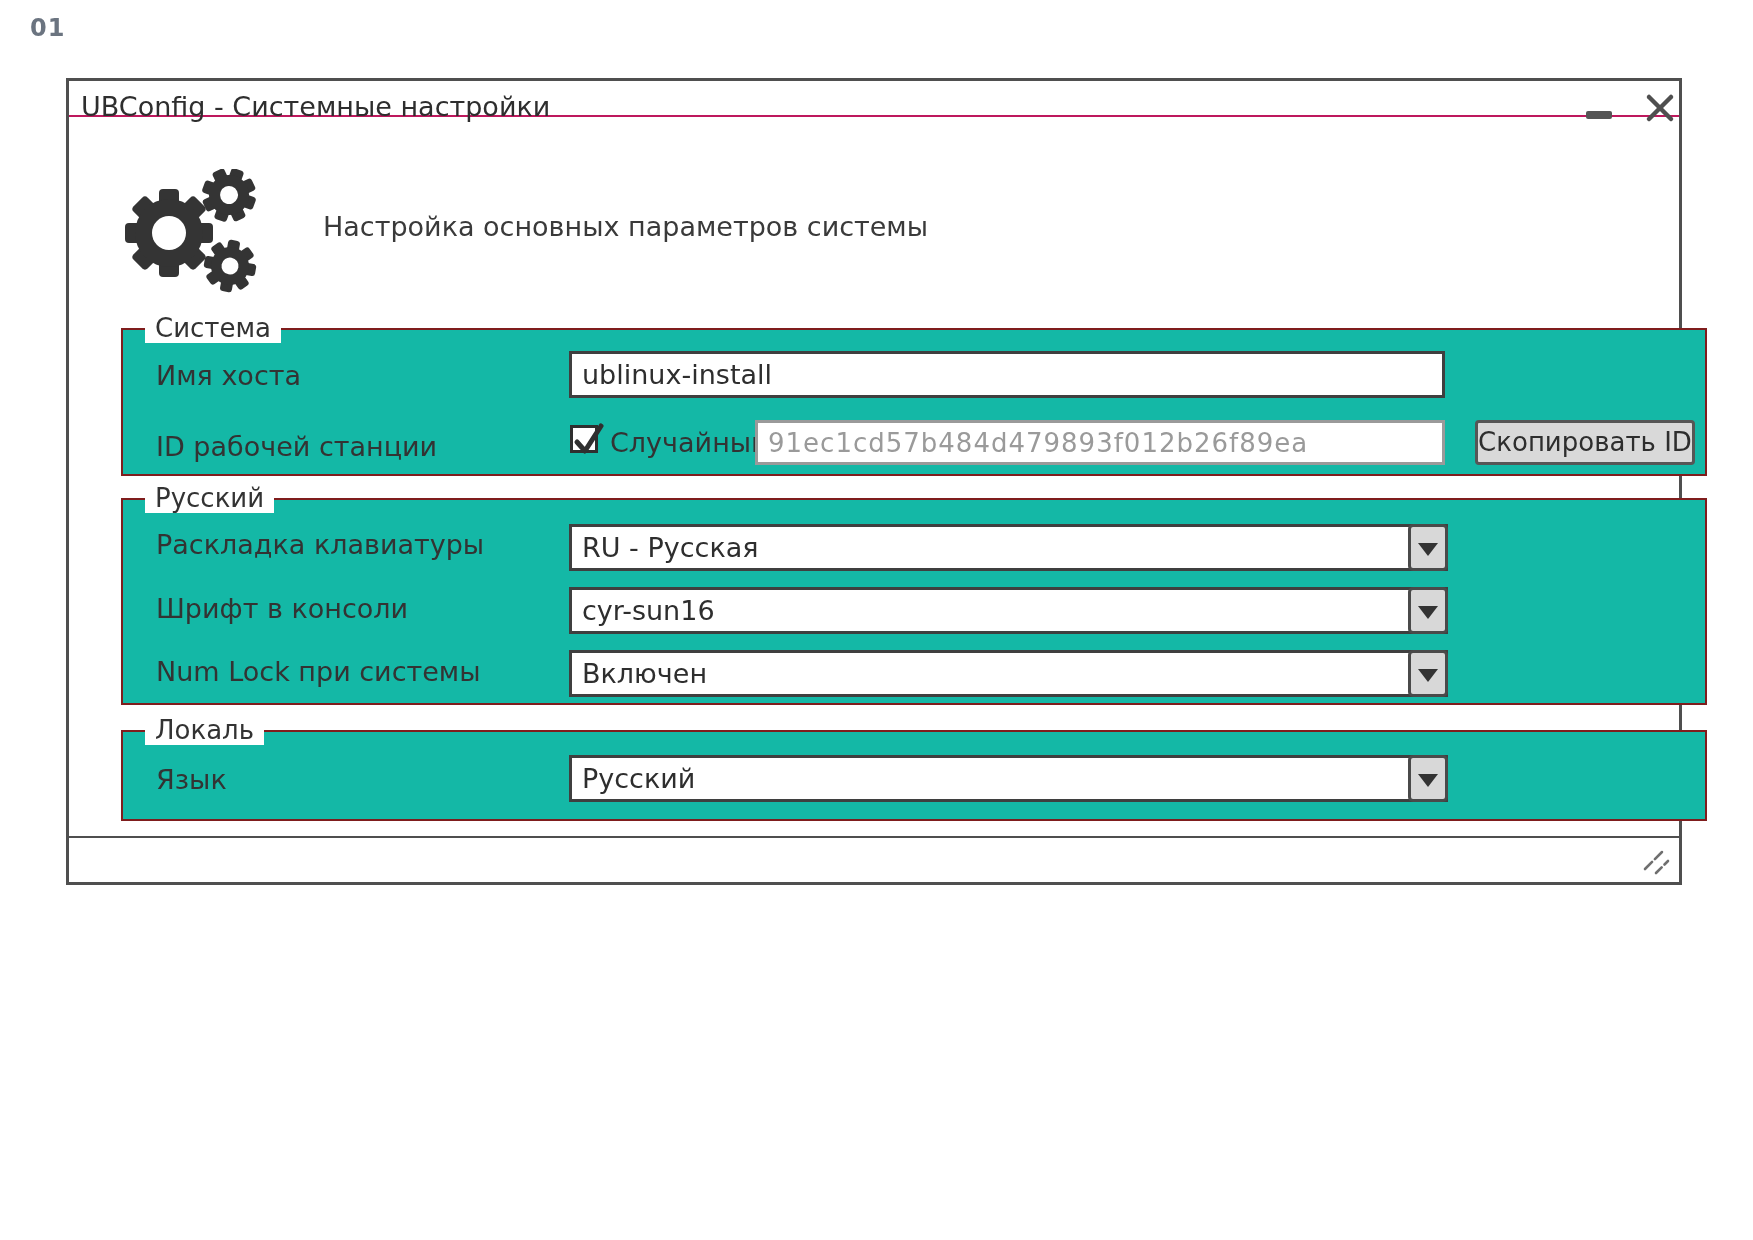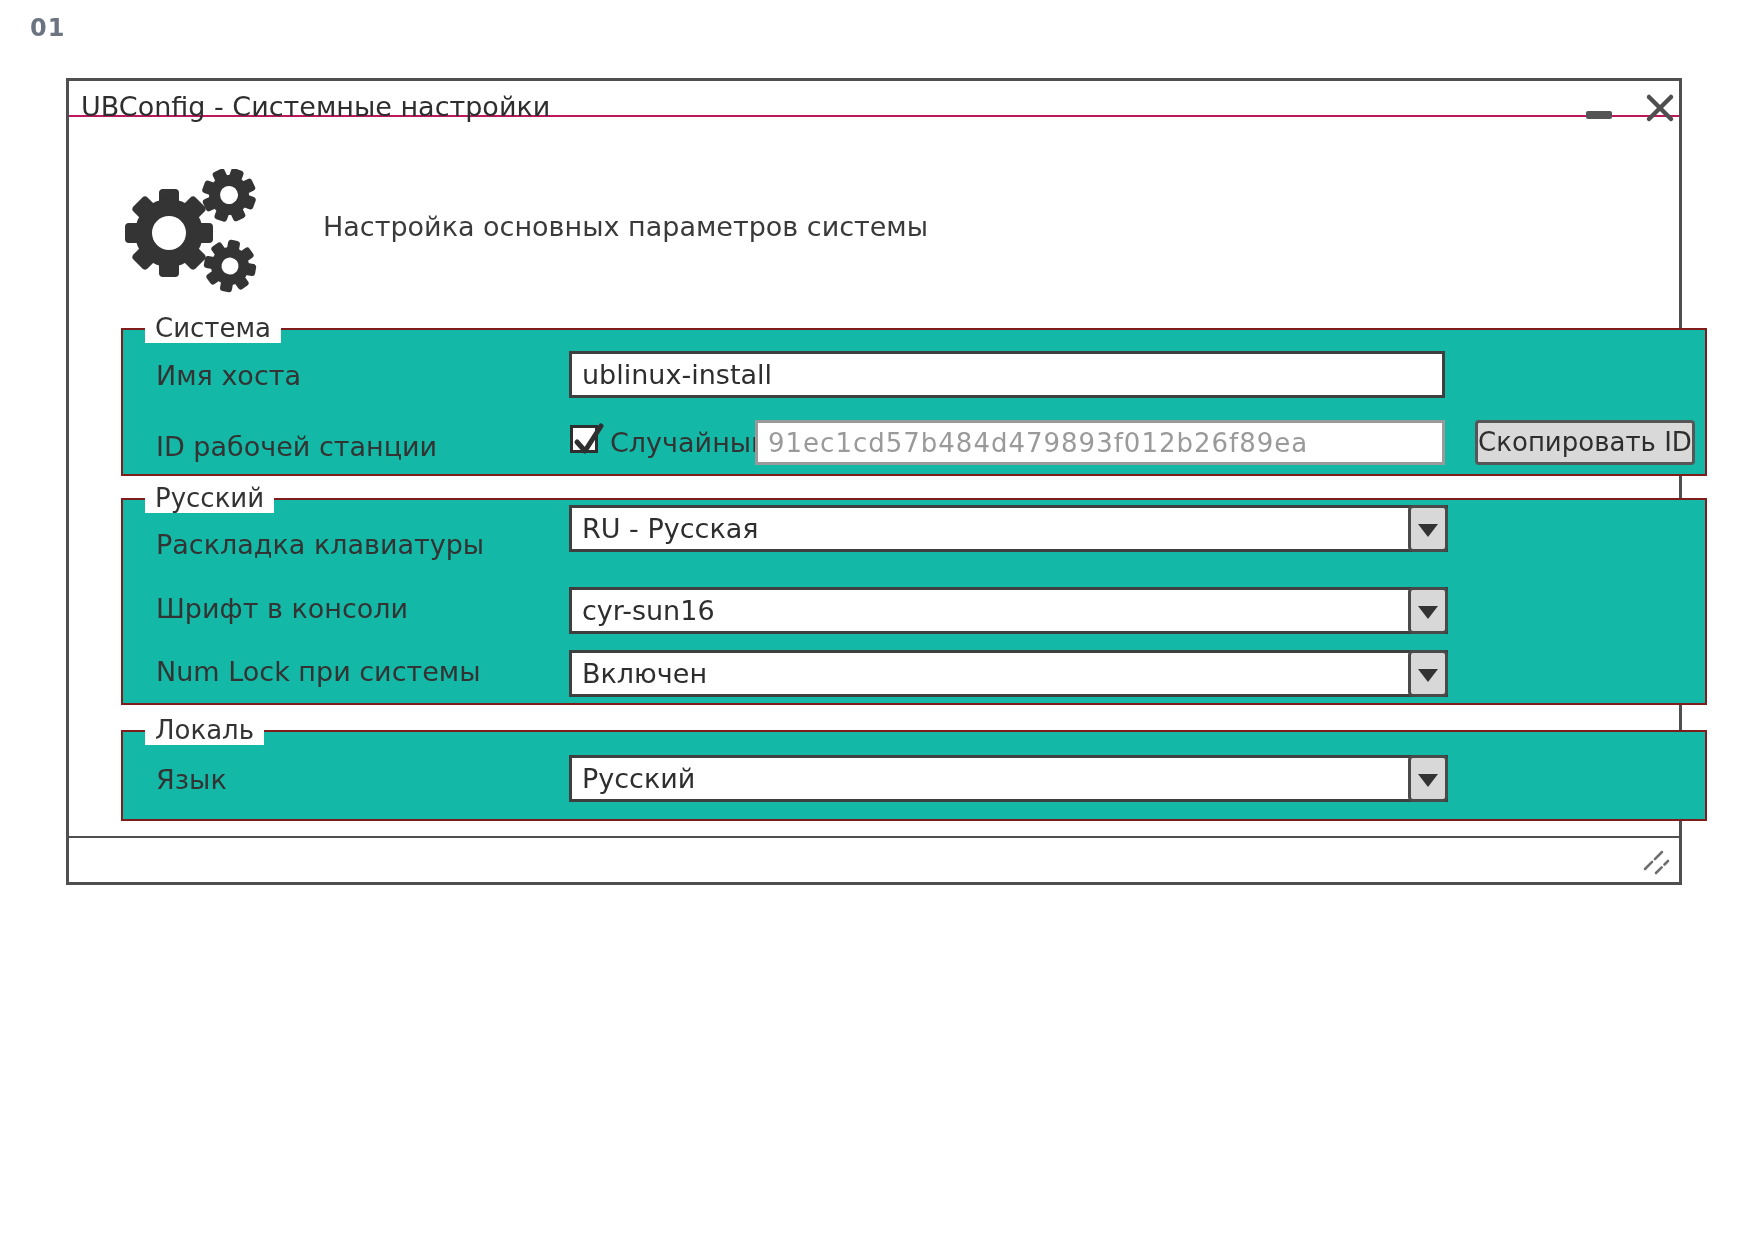--- a/index.html
+++ b/index.html
@@ -79,21 +79,21 @@
   }
   .combo-arrow {
     position:absolute; right:-3px; top:-3px; width:40px; height:47px;
     background:#d8d8d8; border:3px solid #4a4a4a; border-radius:5px;
   }
   .combo-arrow .tri {
     position:absolute; left:7px; top:16px; width:0; height:0;
     border-left:10px solid transparent; border-right:10px solid transparent;
     border-top:13px solid #333;
   }
-  .combo-r1 { top:5px;padding-left:20px; }  .lbl-r1 { left:33px; top:29px; }
+  .combo-r1 { top:24px;padding-left:20px; }  .lbl-r1 { left:33px; top:29px; }
   .combo-r2 { top:87px; }  .lbl-r2 { left:33px; top:93px; }
   .combo-r3 { top:150px; } .lbl-r3 { left:33px; top:156px; }
   .combo-l1 { top:23px; }  .lbl-l1 { left:33px; top:32px; }
   .lbl-hostname { left:33px; top:30px; }
   .lbl-id       { left:33px; top:101px; }
   
   .statusbar {
     position:absolute; left:0; right:0; bottom:0; height:46px;
     border-top:2px solid #4f4f4f; background:#fff;
   }

